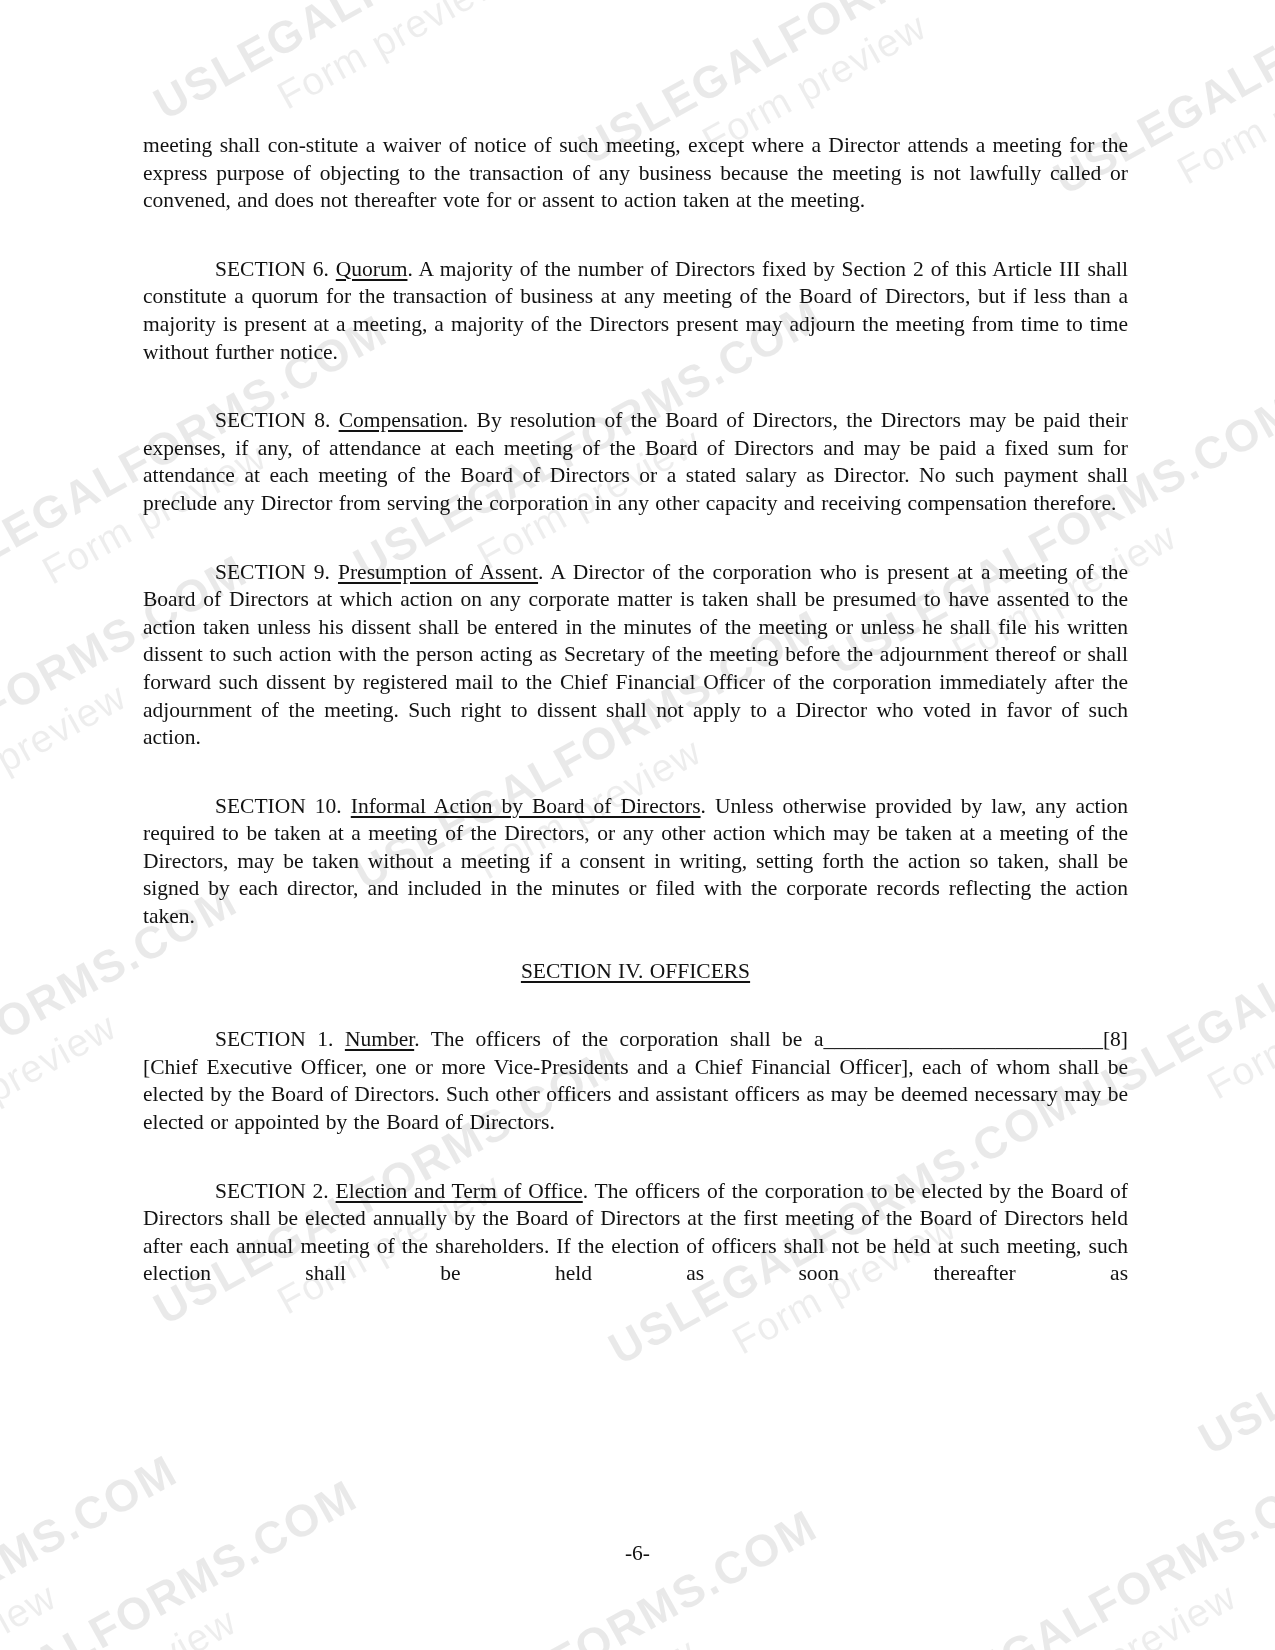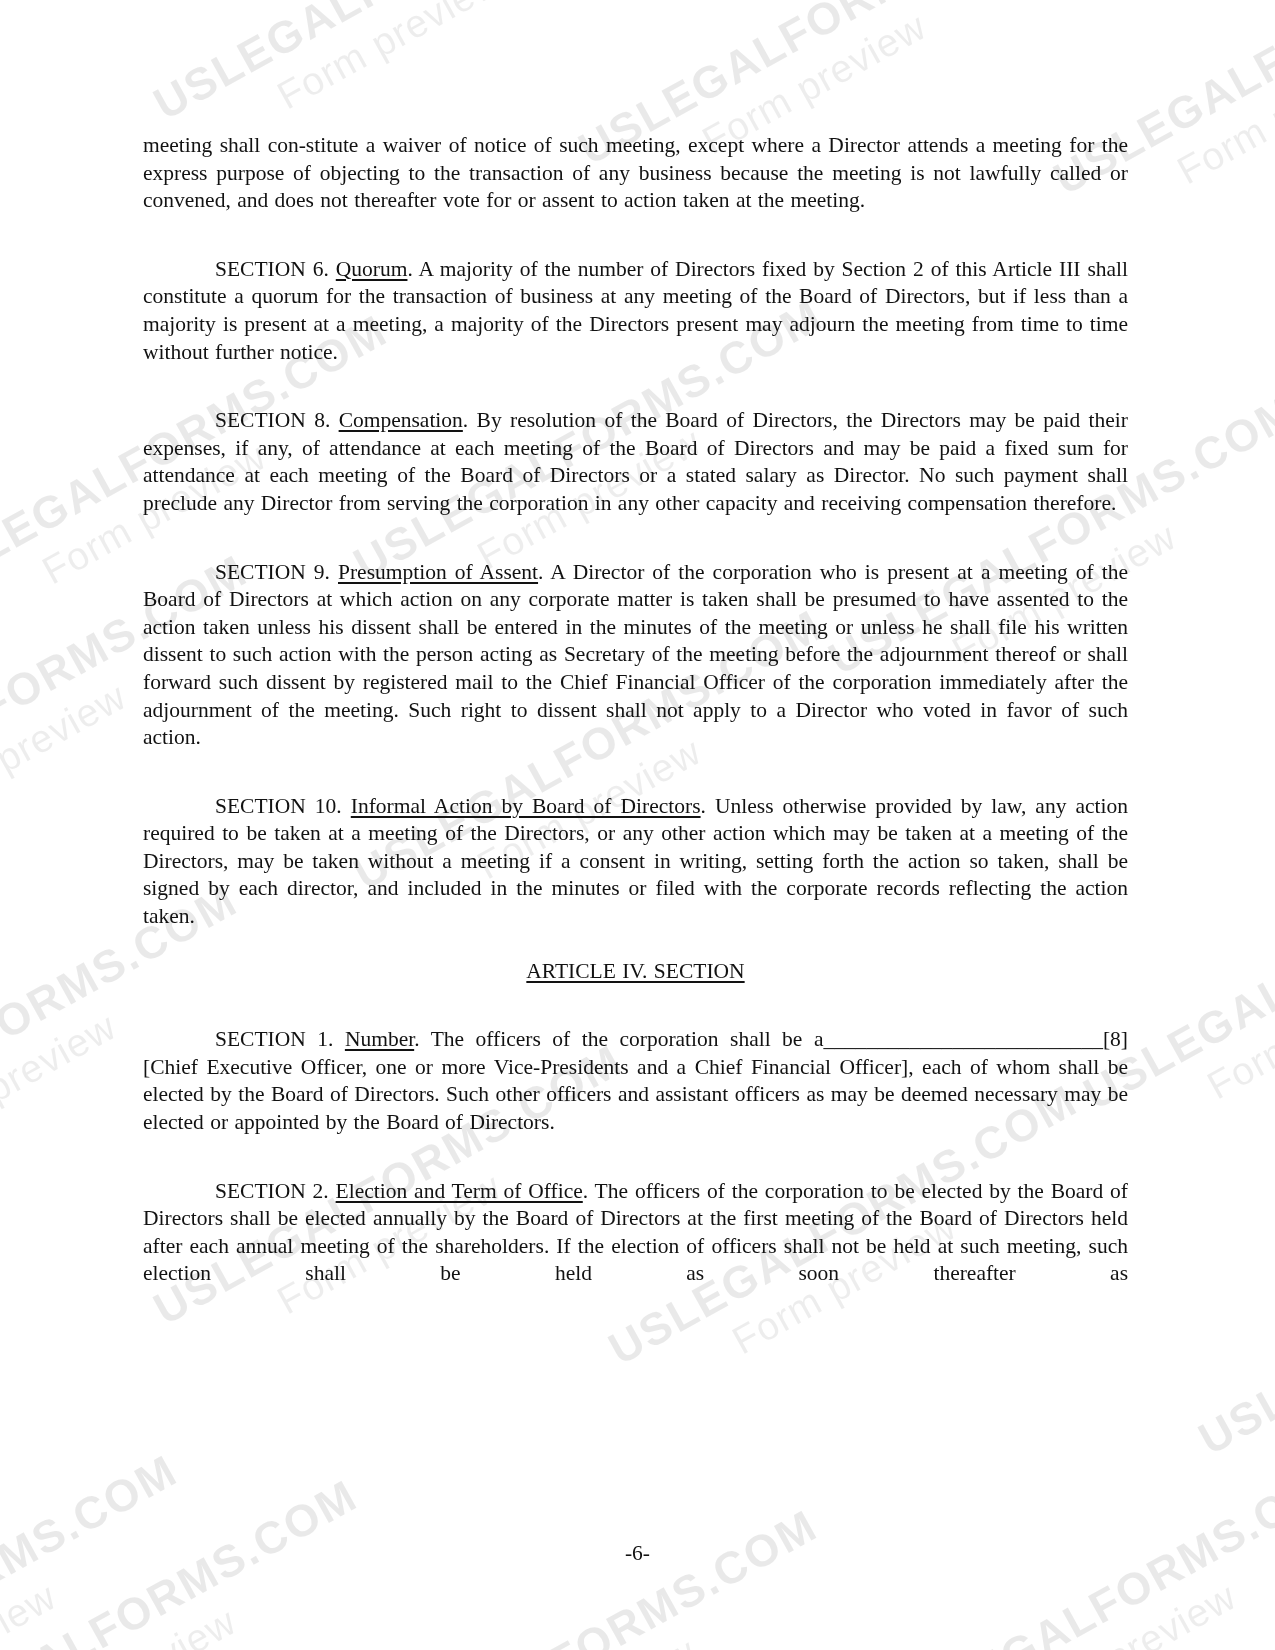--- a/index.html
+++ b/index.html
@@ -142,18 +142,18 @@
         <div class="wm-brand">USLEGALFORMS.COM</div>
         <div class="wm-preview">Form preview</div>
       </div>
     </div>
   <div class="doc-body">
       <p class="para"><span>meeting shall con-stitute a waiver of notice of such meeting, except where a Director attends a meeting for the express purpose of objecting to the transaction of any business because the meeting is not lawfully called or convened, and does not thereafter vote for or assent to action taken at the meeting.</span></p>
       <p class="para indent"><span>SECTION 6.  </span><span class="u">Quorum</span><span>.  A majority of the number of Directors fixed by Section 2 of this Article III shall constitute a quorum for the transaction of business at any meeting of the Board of Directors, but if less than a majority is present at a meeting, a majority of the Directors present may adjourn the meeting from time to time without further notice.</span></p>
       <p class="para indent"><span>SECTION 8.  </span><span class="u">Compensation</span><span>.  By resolution of the Board of Directors, the Directors may be paid their expenses, if any, of attendance at each meeting of the Board of Directors and may be paid a fixed sum for attendance at each meeting of the Board of Directors or a stated salary as Director.  No such payment shall preclude any Director from serving the corporation in any other capacity and receiving compensation therefore.</span></p>
       <p class="para indent"><span>SECTION 9.  </span><span class="u">Presumption of Assent</span><span>.  A Director of the corporation who is present at a meeting of the Board of Directors at which action on any corporate matter is taken shall be presumed to have assented to the action taken unless his dissent shall be entered in the minutes of the meeting or unless he shall file his written dissent to such action with the person acting as Secretary of the meeting before the adjournment thereof or shall forward such dissent by registered mail to the Chief Financial Officer of the corporation immediately after the adjournment of the meeting.  Such right to dissent shall not apply to a Director who voted in favor of such action.</span></p>
       <p class="para indent"><span>SECTION 10.  </span><span class="u">Informal Action by Board of Directors</span><span>.  Unless otherwise provided by law, any action required to be taken at a meeting of the Directors, or any other action which may be taken at a meeting of the Directors, may be taken without a meeting if a consent in writing, setting forth the action so taken, shall be signed by each director, and included in the minutes or filed with the corporate records reflecting the action taken.</span></p>
-      <p class="para heading"><span class="u">ARTICLE IV.  SECTION</span></p>
+      <p class="para heading"><span class="u">SECTION IV.  OFFICERS</span></p>
       <p class="para indent"><span>SECTION 1.  </span><span class="u">Number</span><span>.  The officers of the corporation shall be a__________________________[8] [Chief Executive Officer, one or more Vice-Presidents and a Chief Financial Officer], each of whom shall be elected by the Board of Directors.  Such other officers and assistant officers as may be deemed necessary may be elected or appointed by the Board of Directors.</span></p>
       <p class="para indent jlast"><span>SECTION 2.  </span><span class="u">Election and Term of Office</span><span>.  The officers of the corporation to be elected by the Board of Directors shall be elected annually by the Board of Directors at the first meeting of the Board of Directors held after each annual meeting of the shareholders.  If the election of officers shall not be held at such meeting, such election shall be held as soon thereafter as</span></p>
     </div>
   <div class="footer">-6-</div>
 </div>
 
 </body></html>

